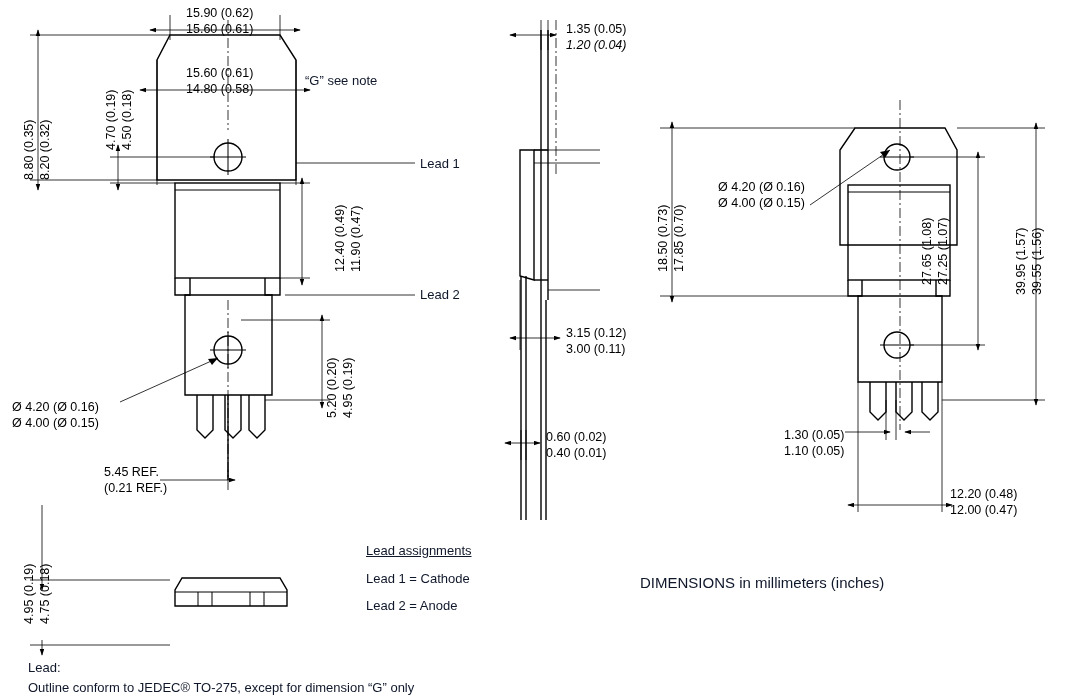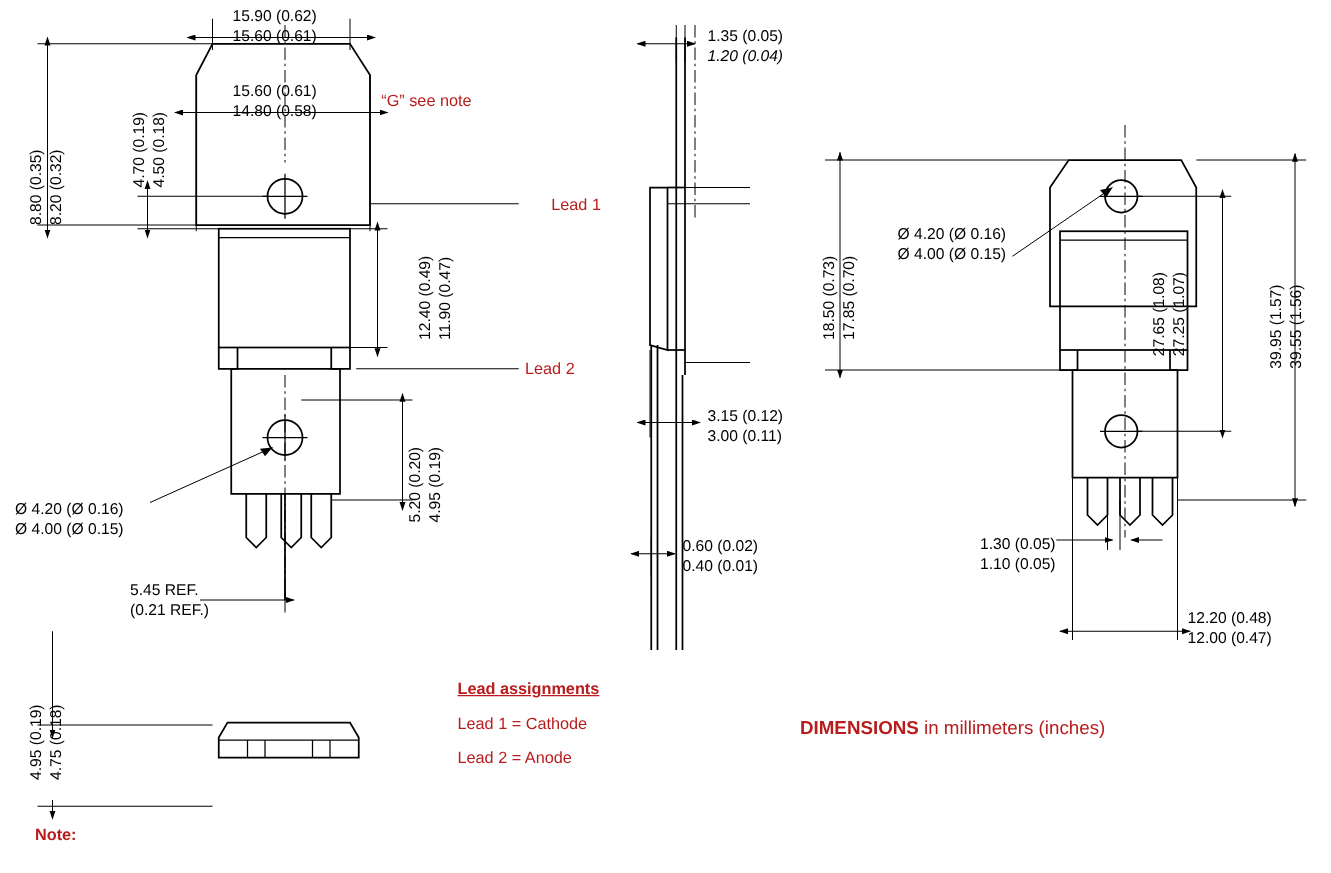--- a/index.html
+++ b/index.html
@@ -26,24 +26,24 @@
     color: #000;
   }
   .dim.v {
     transform-origin: 0 0;
     transform: rotate(-90deg);
   }
   .lbl {
     position: absolute;
     font-size: 13px;
     white-space: nowrap;
-    color: #b91c1c;
+    color: #0f172a;
   }
   .bold {
-    font-weight: bold;
+    font-weight: normal;
   }
   .underline {
     text-decoration: underline;
   }
   .big {
     font-size: 15px;
     margin-top: 12px;
   }
   svg {
     position: absolute;
@@ -218,21 +218,21 @@
 
   <div class="dim v" style="left:22px; top:180px;">8.80 (0.35)</div>
   <div class="dim v" style="left:38px; top:180px;">8.20 (0.32)</div>
 
   <div class="dim v" style="left:104px; top:150px;">4.70 (0.19)</div>
   <div class="dim v" style="left:120px; top:150px;">4.50 (0.18)</div>
 
   <div class="dim v" style="left:333px; top:272px;">12.40 (0.49)</div>
   <div class="dim v" style="left:349px; top:272px;">11.90 (0.47)</div>
 
-  <div class="lbl" style="left:420px; top:156px;margin-left:21px;">Lead 1</div>
+  <div class="lbl" style="left:420px; top:156px;">Lead 1</div>
   <div class="lbl" style="left:420px; top:287px;">Lead 2</div>
 
   <div class="dim v" style="left:325px; top:418px;">5.20 (0.20)</div>
   <div class="dim v" style="left:341px; top:418px;">4.95 (0.19)</div>
 
   <div class="dim" style="left:12px; top:400px;">Ø 4.20 (Ø 0.16)</div>
   <div class="dim" style="left:12px; top:416px;">Ø 4.00 (Ø 0.15)</div>
 
   <div class="dim" style="left:104px; top:465px;">5.45 REF.</div>
   <div class="dim" style="left:104px; top:481px;">(0.21 REF.)</div>
@@ -268,15 +268,16 @@
   <div class="dim" style="left:950px; top:503px;">12.00 (0.47)</div>
 
   <div class="lbl bold underline" style="left:366px; top:543px;">Lead assignments</div>
   <div class="lbl" style="left:366px; top:571px;">Lead 1 = Cathode</div>
   <div class="lbl" style="left:366px; top:598px;">Lead 2 = Anode</div>
 
   <div class="lbl big" style="left:640px; top:562px;">
     <span class="bold">DIMENSIONS</span><span> in millimeters (inches)</span>
   </div>
 
-  <div class="lbl bold" style="left:28px; top:660px;">Note:</div>
+  <div class="lbl bold" style="left:28px; top:660px;">Lead:</div>
+  <div class="lbl" style="left:28px; top:680px;">Outline conform to JEDEC® TO-275, except for dimension “G” only</div>
 
 </div>
 
 </body></html>

